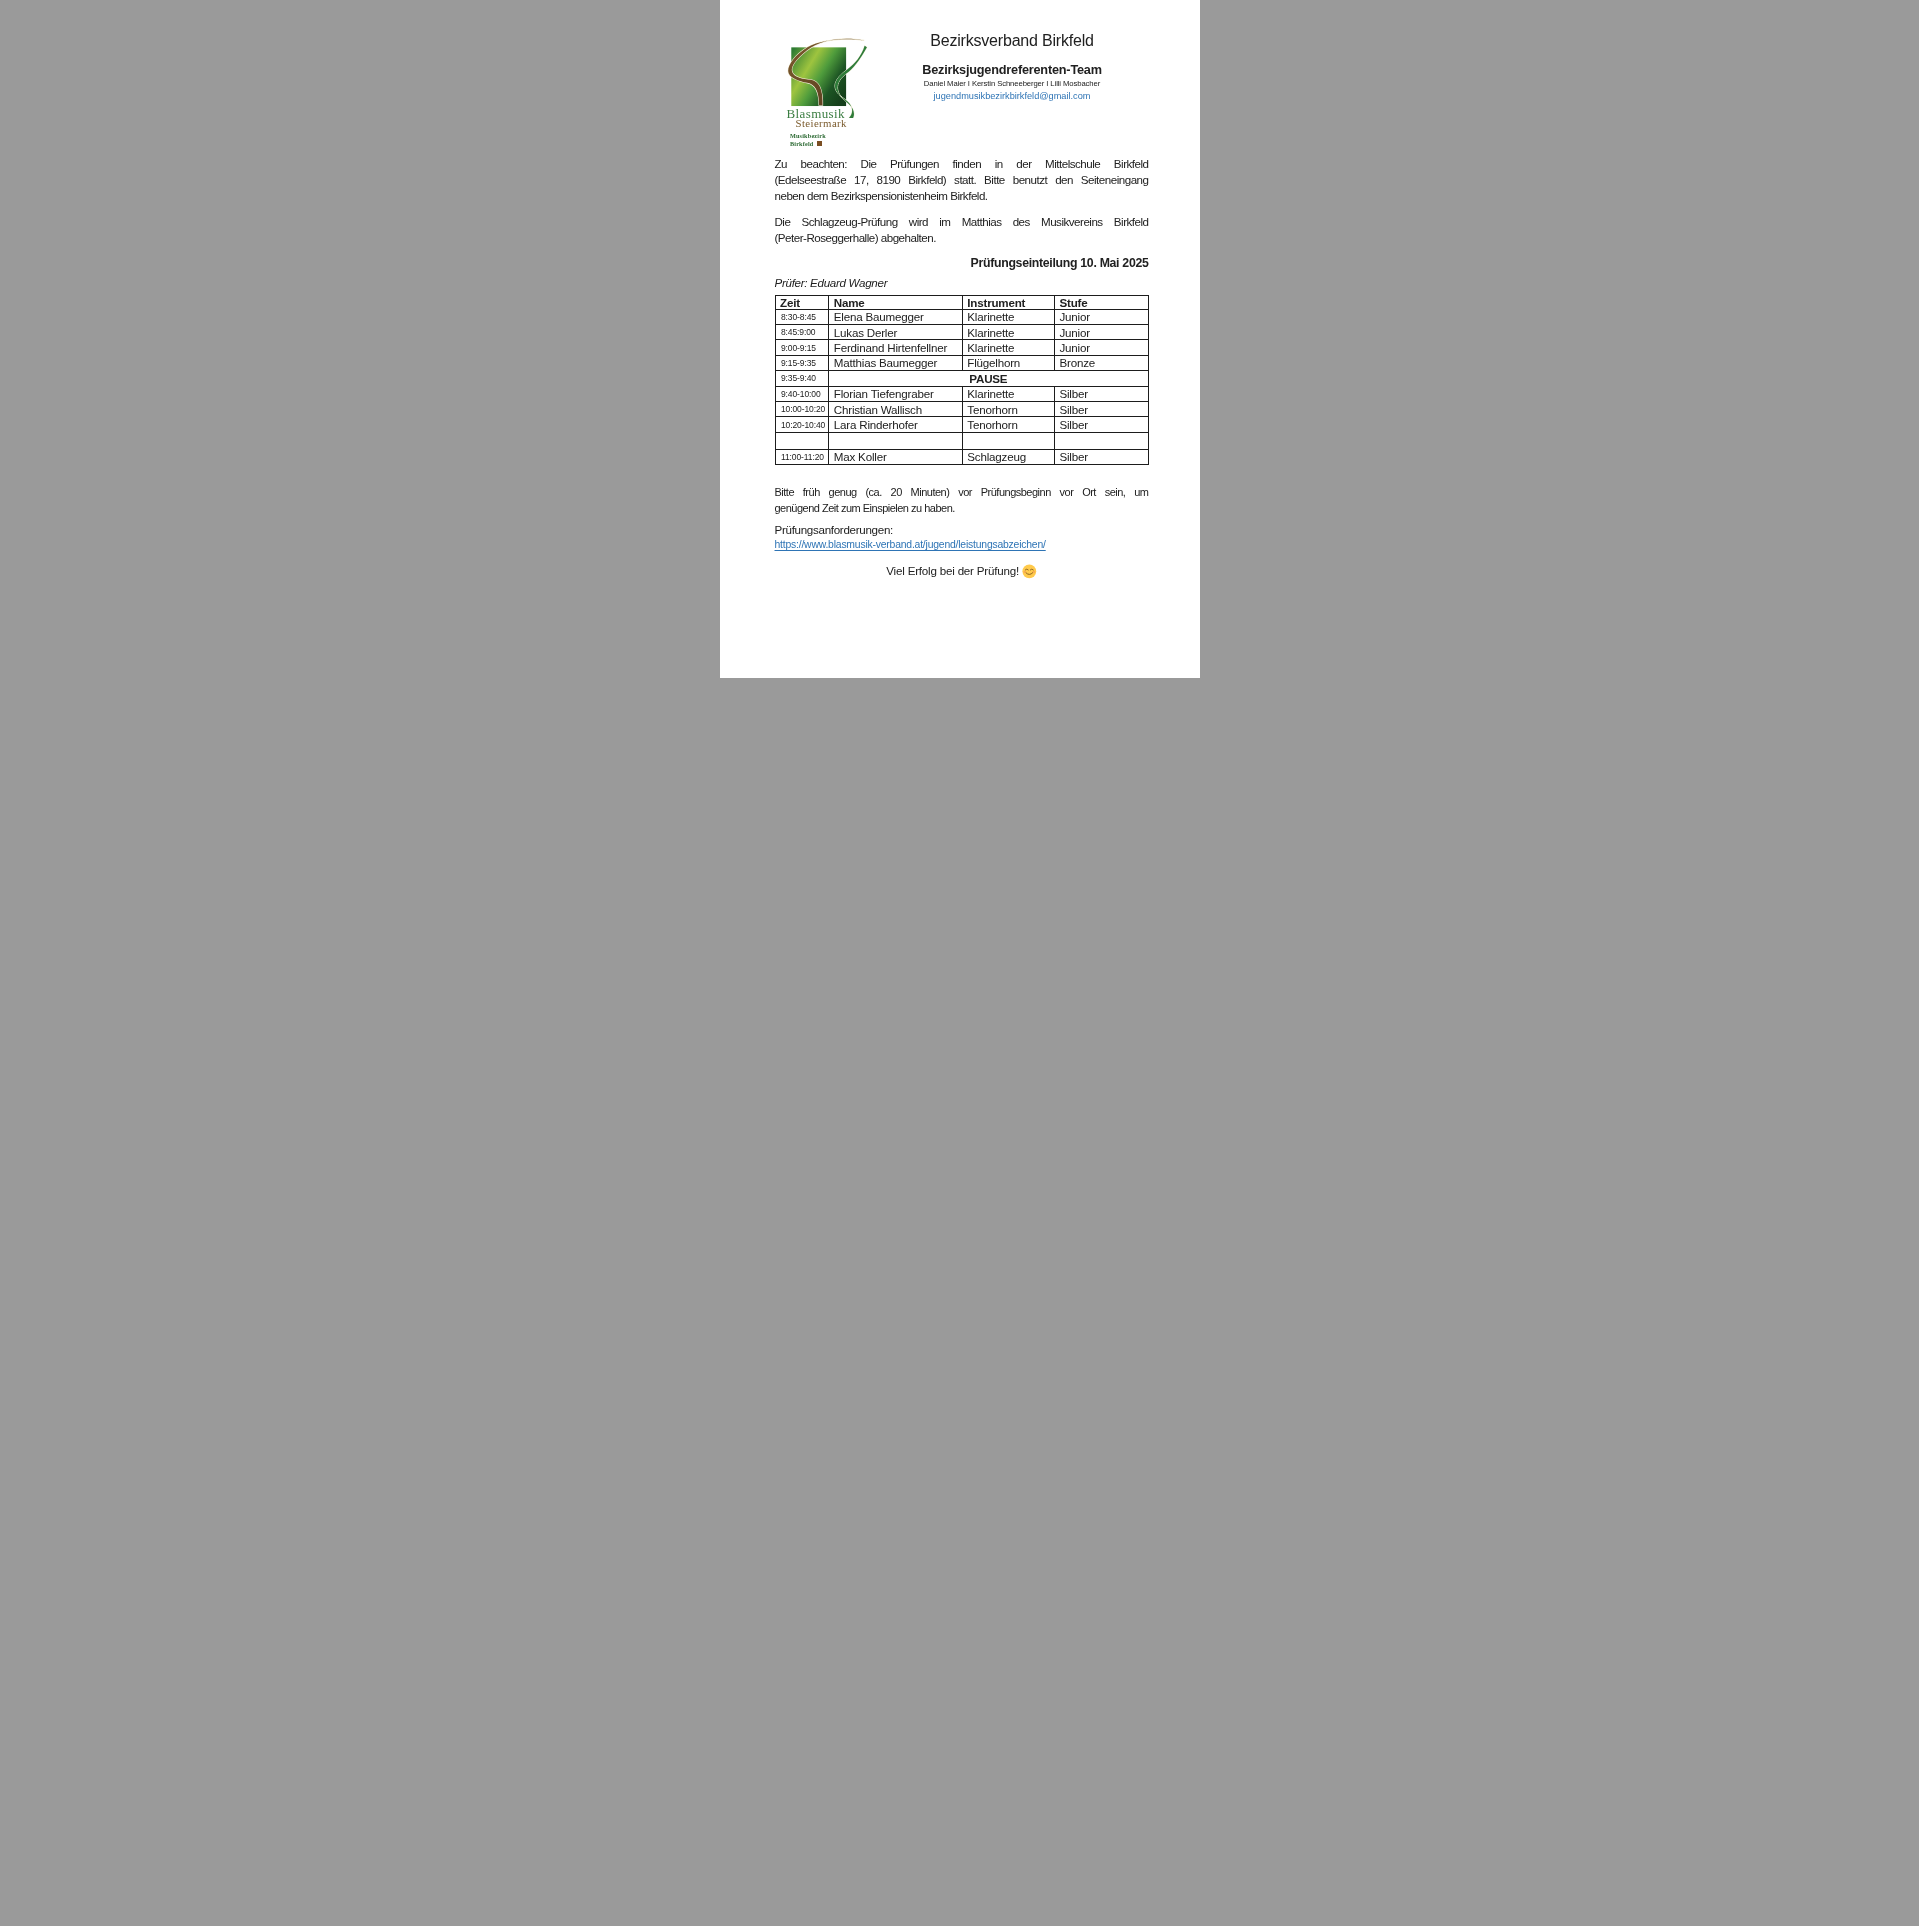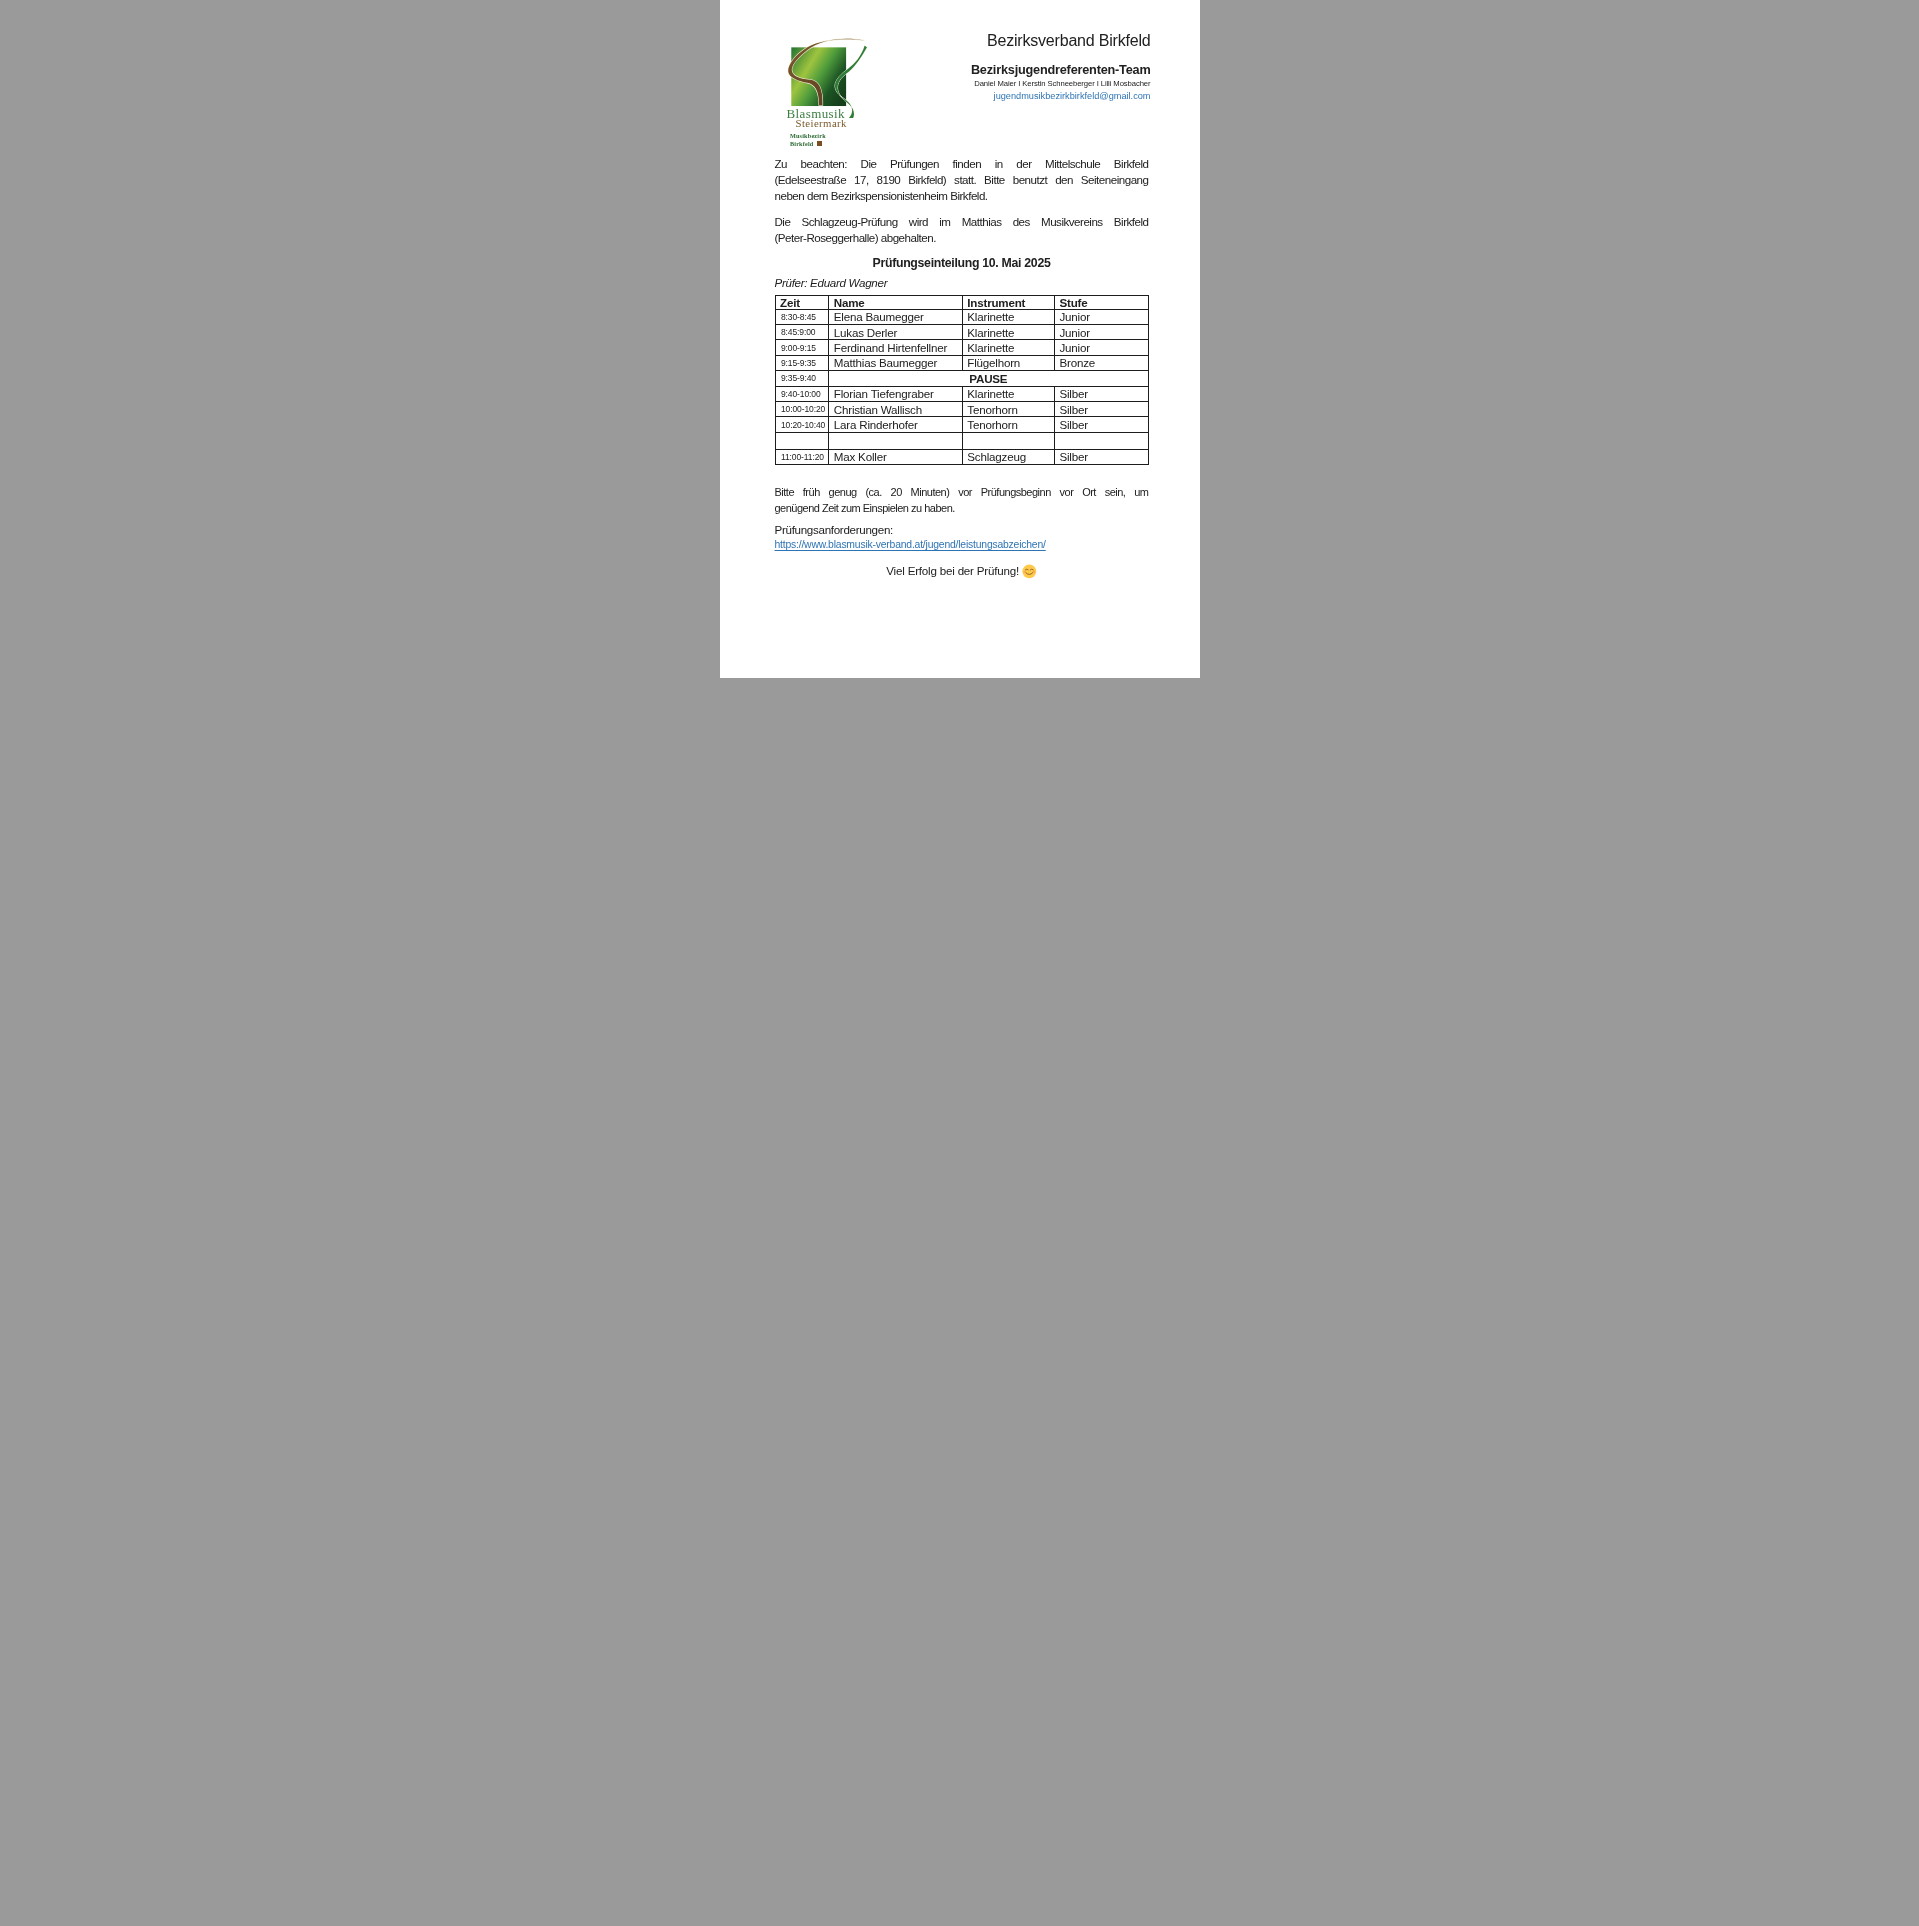--- a/index.html
+++ b/index.html
@@ -12,33 +12,33 @@
   
   .header { position:absolute; top:0; left:0; right:0; height:159px; }
   .logo { position:absolute; left:65px; top:35px; width:89px; height:119px; }
   .logo-art { position:absolute; left:0; top:0; }
   .logo-word { position:absolute; font-family:"Liberation Serif", serif; white-space:nowrap; }
   .logo-blasmusik  { left:2px; top:71px; font-size:13px; color:#3a7d41; letter-spacing:0.4px; }
   .logo-steiermark { left:11px; top:82px; font-size:10.8px; color:#7a5a2c; letter-spacing:0.4px; }
   .logo-musikbezirk{ left:5.4px; top:97px; font-size:6.2px; font-weight:bold; color:#2c6a33; letter-spacing:0.2px; }
   .logo-birkfeld   { left:5.4px; top:105px; font-size:6.2px; font-weight:bold; color:#2c6a33; letter-spacing:0.2px; }
   .logo-sq { display:inline-block; width:4.6px; height:4.6px; background:#7a4e22; margin-left:3.5px; }
-  .header-text { position:absolute; left:154px; right:49px; top:32px; text-align:right; }
+  .header-text { position:absolute; left:154px; right:49px; top:32px; text-align:center; }
   .doc-title { font-size:16px; letter-spacing:-0.2px; line-height:1.15; }
   .team-title { margin-top:12.3px; font-size:12.7px; font-weight:bold; letter-spacing:-0.2px; }
   .team-members { margin-top:2.7px; font-size:7.7px; letter-spacing:-0.1px; }
   .email-line { margin-top:2.7px; font-size:9.2px; }
   .email-line a { color:#2E74B5; text-decoration-thickness:0.8px; text-underline-offset:1.5px; cursor:pointer; }
   
   .content { position:absolute; left:55px; width:374px; top:156px; }
   .note { font-size:11.6px; line-height:16px; letter-spacing:-0.5px; }
   .note + .note { margin-top:10px; }
   .jline { text-align:justify; text-align-last:justify; }
   .lline { text-align:left; }
-  .sched-heading { margin-top:8.5px; font-size:12.3px; font-weight:bold; text-align:center; line-height:17px; letter-spacing:-0.3px; }
+  .sched-heading { margin-top:8.5px; font-size:12.3px; font-weight:bold; text-align:right; line-height:17px; letter-spacing:-0.3px; }
   .examiner { margin-top:3.1px; font-size:11.6px; font-style:italic; line-height:15.4px; letter-spacing:-0.3px; }
   
   table.sched { width:100%; border-collapse:collapse; margin-top:4.6px; border:1.5px solid #1d1d1d; }
   .sched th, .sched td { border-top:1.2px solid #1d1d1d; border-bottom:1.2px solid #1d1d1d; border-left:0.8px solid #1d1d1d; border-right:0.8px solid #1d1d1d; padding:0 0 0 4.6px; text-align:left; vertical-align:middle; }
   .sched thead tr { height:14px; }
   .sched tbody tr { height:15.4px; }
   .sched th { font-size:11.6px; font-weight:bold; letter-spacing:-0.2px; border-bottom-width:1.9px; }
   .sched td { font-size:11.6px; letter-spacing:-0.2px; }
   .sched td.zeit { font-size:8.5px; letter-spacing:-0.1px; padding-left:5.4px; }
   .sched td.pause { text-align:center; font-weight:bold; padding-left:0; }

